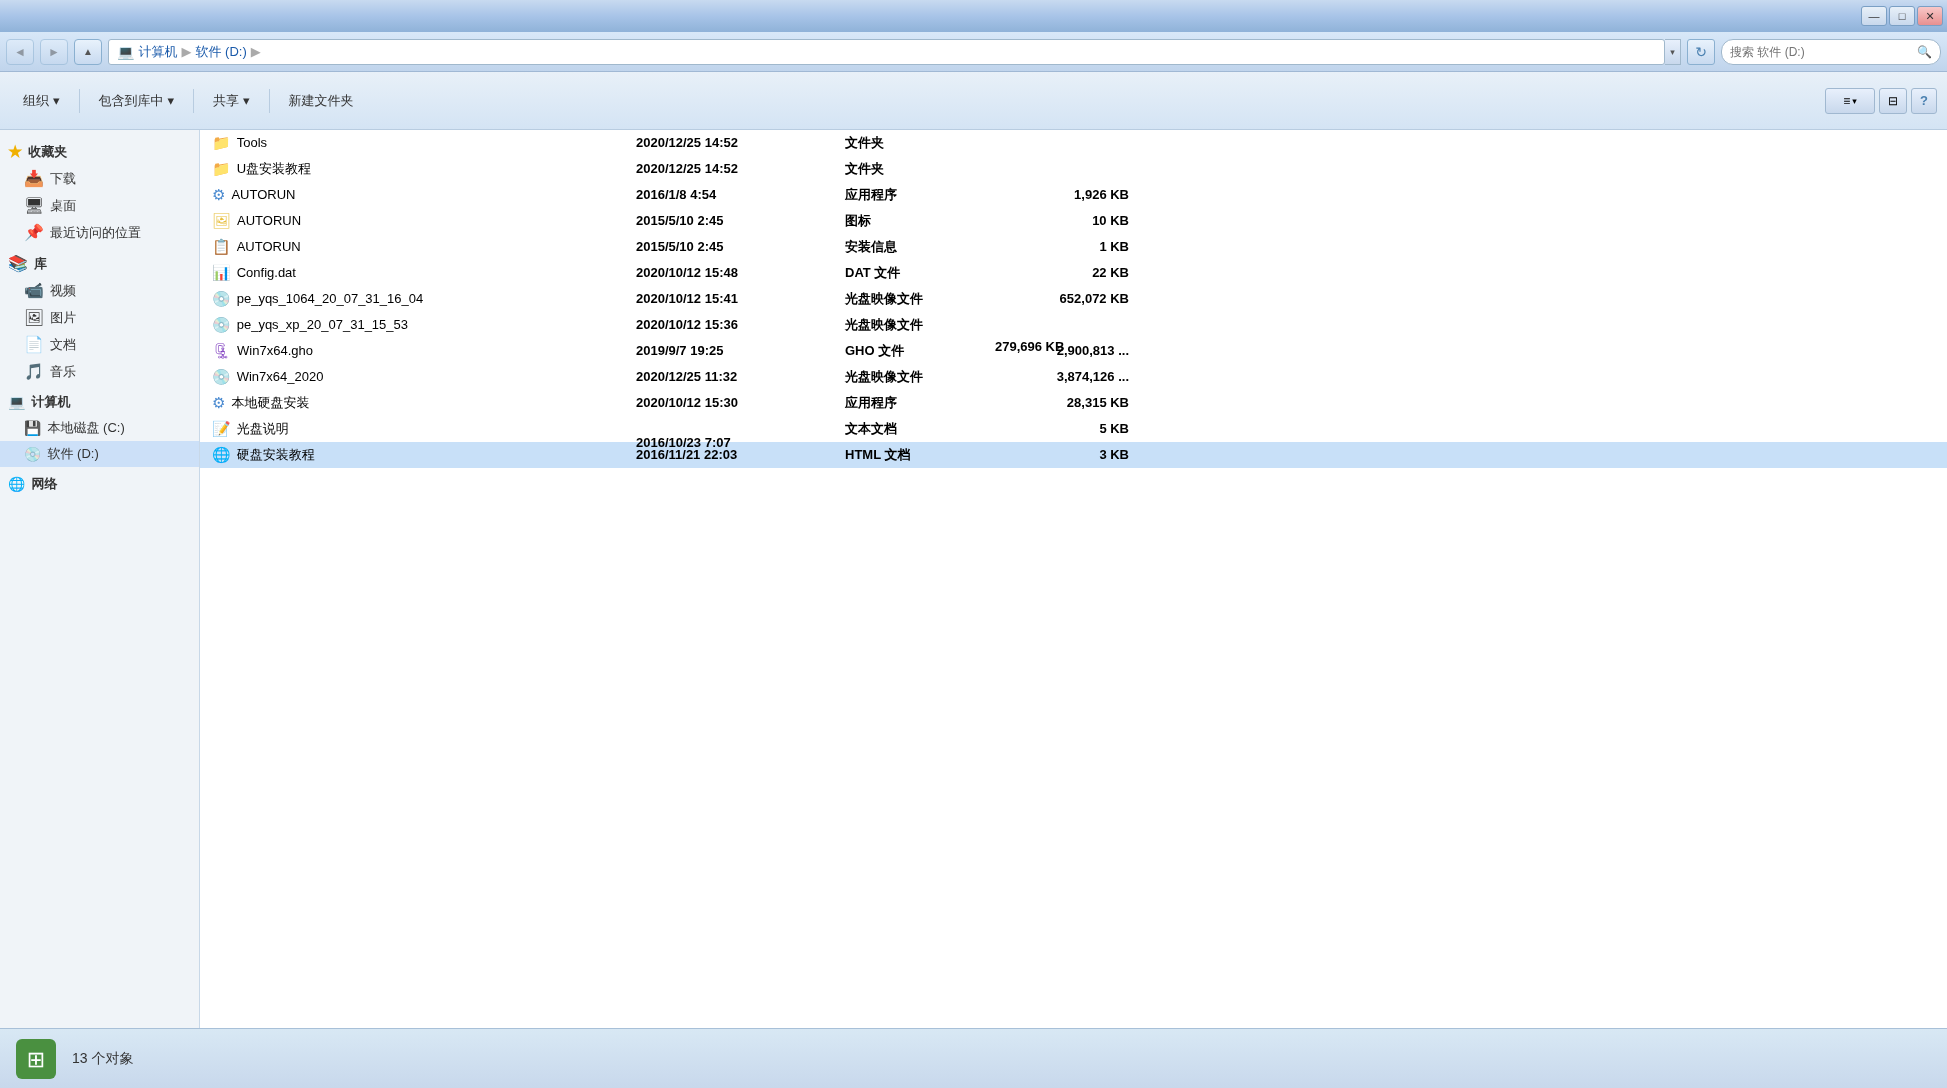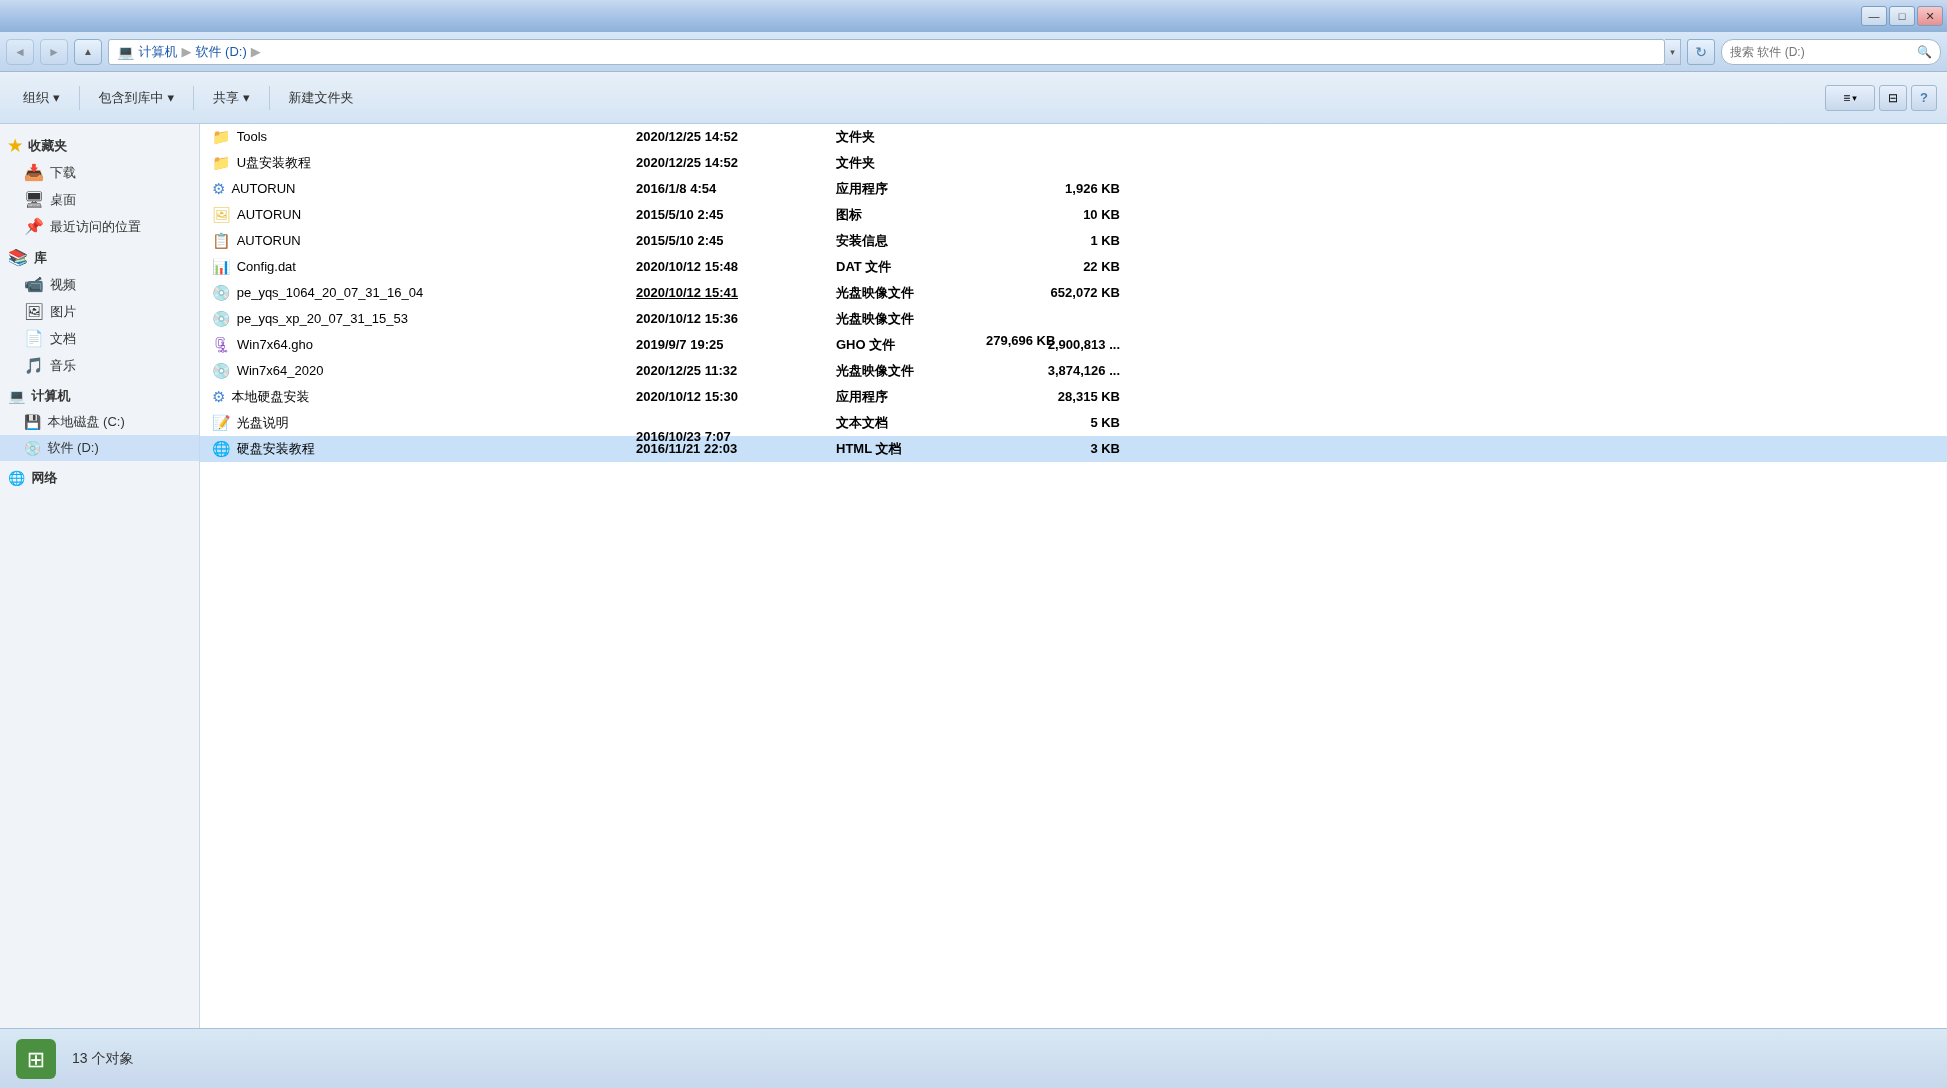--- a/index.html
+++ b/index.html
@@ -121,21 +121,21 @@
       outline: none;
       flex: 1;
       font-size: 12px;
       color: #888;
       background: transparent;
     }
     .search-icon { color: #888; font-size: 12px; }
 
     
     .toolbar {
-      height: 52px;
+      height: 58px;
       background: linear-gradient(to bottom, #e8f0f8 0%, #d4e4f4 100%);
       display: flex;
       align-items: center;
       padding: 0 10px;
       gap: 4px;
       border-bottom: 1px solid #b8cce0;
     }
     .toolbar-btn {
       height: 30px;
       padding: 0 12px;
@@ -270,21 +270,21 @@
     }
     .file-row.selected { background: #c8e0f8; }
     .file-row .col-name {
       display: flex;
       align-items: center;
       gap: 6px;
       font-weight: normal;
       border-right: none;
     }
     .file-row .col-date { border-right: none; }
-    .file-row .col-type { border-right: none; }
+    .file-row .col-type { border-right: none; margin-left: 9px; }
     .file-icon { font-size: 15px; }
     .file-icon-folder { color: #e8c040; }
     .file-icon-exe { color: #4a8ad0; }
     .file-icon-iso { color: #d04040; }
     .file-icon-gho { color: #8040c0; }
     .file-icon-dat { color: #808080; }
     .file-icon-txt { color: #404080; }
     .file-icon-html { color: #e87020; }
 
     
@@ -492,21 +492,21 @@
     </div>
     <div class="col-date" style="width:200px;padding:0 8px;">2020/10/12 15:48</div>
     <div class="col-type" style="width:150px;padding:0 8px;">DAT 文件</div>
     <div class="col-size" style="width:150px;padding:0 8px;text-align:right;">22 KB</div>
   </div>
         <div class="file-row">
     <div class="col-name" style="width:420px;display:flex;align-items:center;gap:6px;">
       <span class="file-icon file-icon-iso">💿</span>
       <span>pe_yqs_1064_20_07_31_16_04</span>
     </div>
-    <div class="col-date" style="width:200px;padding:0 8px;text-decoration:underline;">2020/10/12 15:41</div>
+    <div class="col-date" style="width:200px;padding:0 8px;">2020/10/12 15:41</div>
     <div class="col-type" style="width:150px;padding:0 8px;">光盘映像文件</div>
     <div class="col-size" style="width:150px;padding:0 8px;text-align:right;">652,072 KB</div>
   </div>
         <div class="file-row">
     <div class="col-name" style="width:420px;display:flex;align-items:center;gap:6px;">
       <span class="file-icon file-icon-iso">💿</span>
       <span>pe_yqs_xp_20_07_31_15_53</span>
     </div>
     <div class="col-date" style="width:200px;padding:0 8px;">2020/10/12 15:36</div>
     <div class="col-type" style="width:150px;padding:0 8px;">光盘映像文件</div>

